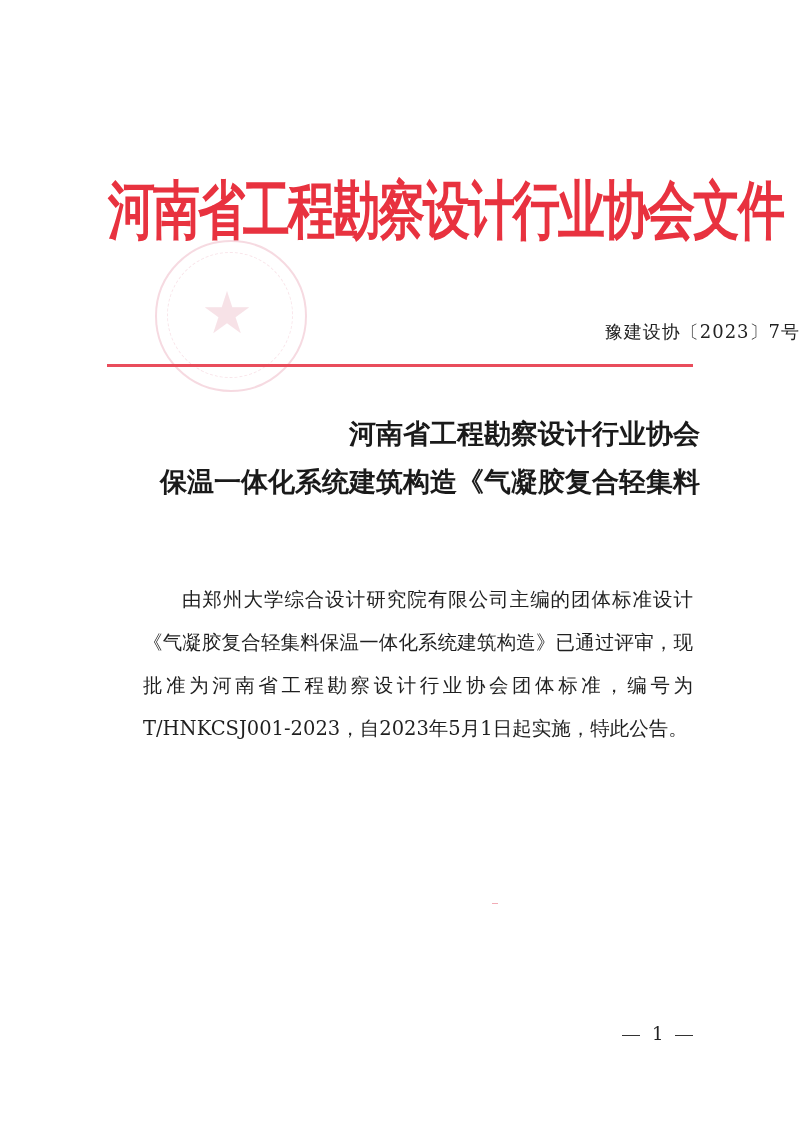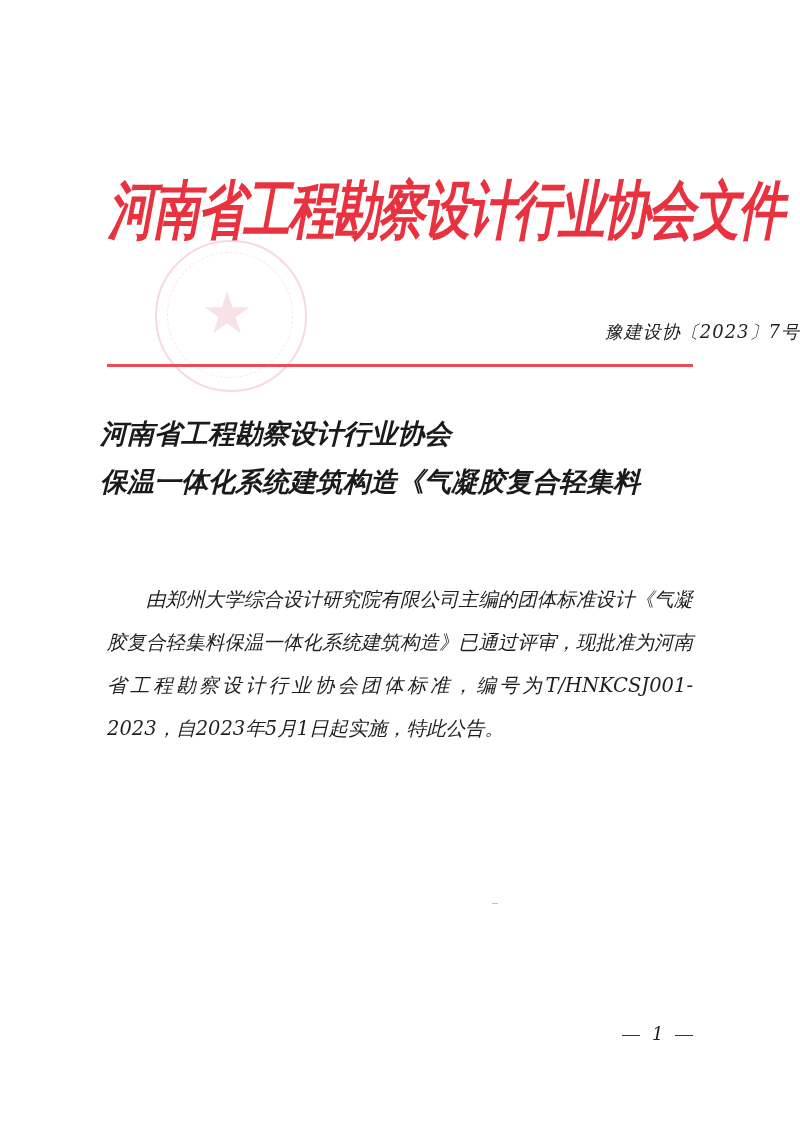--- a/index.html
+++ b/index.html
@@ -1,20 +1,20 @@
 <!DOCTYPE html>
 <html><head>
 <meta charset="utf-8">
 <style>
   html, body { margin: 0; padding: 0; }
   body {
     width: 800px; height: 1131px; background: #ffffff; position: relative; overflow: hidden;
     font-family: "DejaVu Serif", "Liberation Serif", serif; color: #1a1a1a;
   }
-  .page { position: absolute; left: 0; top: 0; width: 800px; height: 918px; font-style: italic; }
+  .page { position: absolute; left: 0; top: 0; width: 800px; height: 918px; }
 
   .red-header {
     position: absolute; left: 108px; top: 170px; width: 584px; height: 80px;
     color: #e8323f; font-family: "DejaVu Sans", sans-serif; font-weight: bold;
     font-size: 47px; line-height: 80px; text-align: center; white-space: nowrap;
     letter-spacing: -2px; transform: scaleY(1.35); transform-origin: center;
   }
 
   .seal {
     position: absolute; left: 155px; top: 240px; width: 148px; height: 148px;
@@ -32,32 +32,32 @@
   .doc-number {
     position: absolute; left: 0; width: 800px; top: 320px; text-align: right;
     font-size: 18px; line-height: 24px; letter-spacing: 1px; color: #222;
   }
 
   .red-rule {
     position: absolute; left: 107px; top: 364px; width: 586px; height: 3px; background: #e94d5c;
   }
 
   .title-block {
-    position: absolute; left: 100px; width: 600px; top: 410px; text-align: left;
+    position: absolute; left: 100px; width: 600px; top: 410px; text-align: right;
     font-family: "DejaVu Serif", serif; font-weight: bold; font-size: 27px; color: #1a1a1a;
   }
   .title-line { display: block; height: 48px; line-height: 48px; white-space: nowrap; }
 
   .body-text {
     position: absolute; left: 107px; width: 586px; top: 578px;
     font-size: 19.5px; color: #1f1f1f;
   }
   .para { margin: 0; line-height: 43px; text-align: justify; text-align-last: left; }
   .para + .para { margin-top: 0; }
-  .indent { text-indent: 39px; }
+  .indent { text-indent: 39px; margin-left: 36px; }
 
   .page-number {
     position: absolute; left: 622px; top: 1022px; font-size: 18px; line-height: 24px; color: #222;
     white-space: nowrap;
   }
   .dash { display: inline-block; width: 18px; height: 1px; background: #333; vertical-align: middle; }
   .pn { display: inline-block; margin: 0 12px; }
 
   .speck { position: absolute; left: 492px; top: 903px; width: 6px; height: 1px; background: rgba(230,90,110,0.5); }
 </style>

